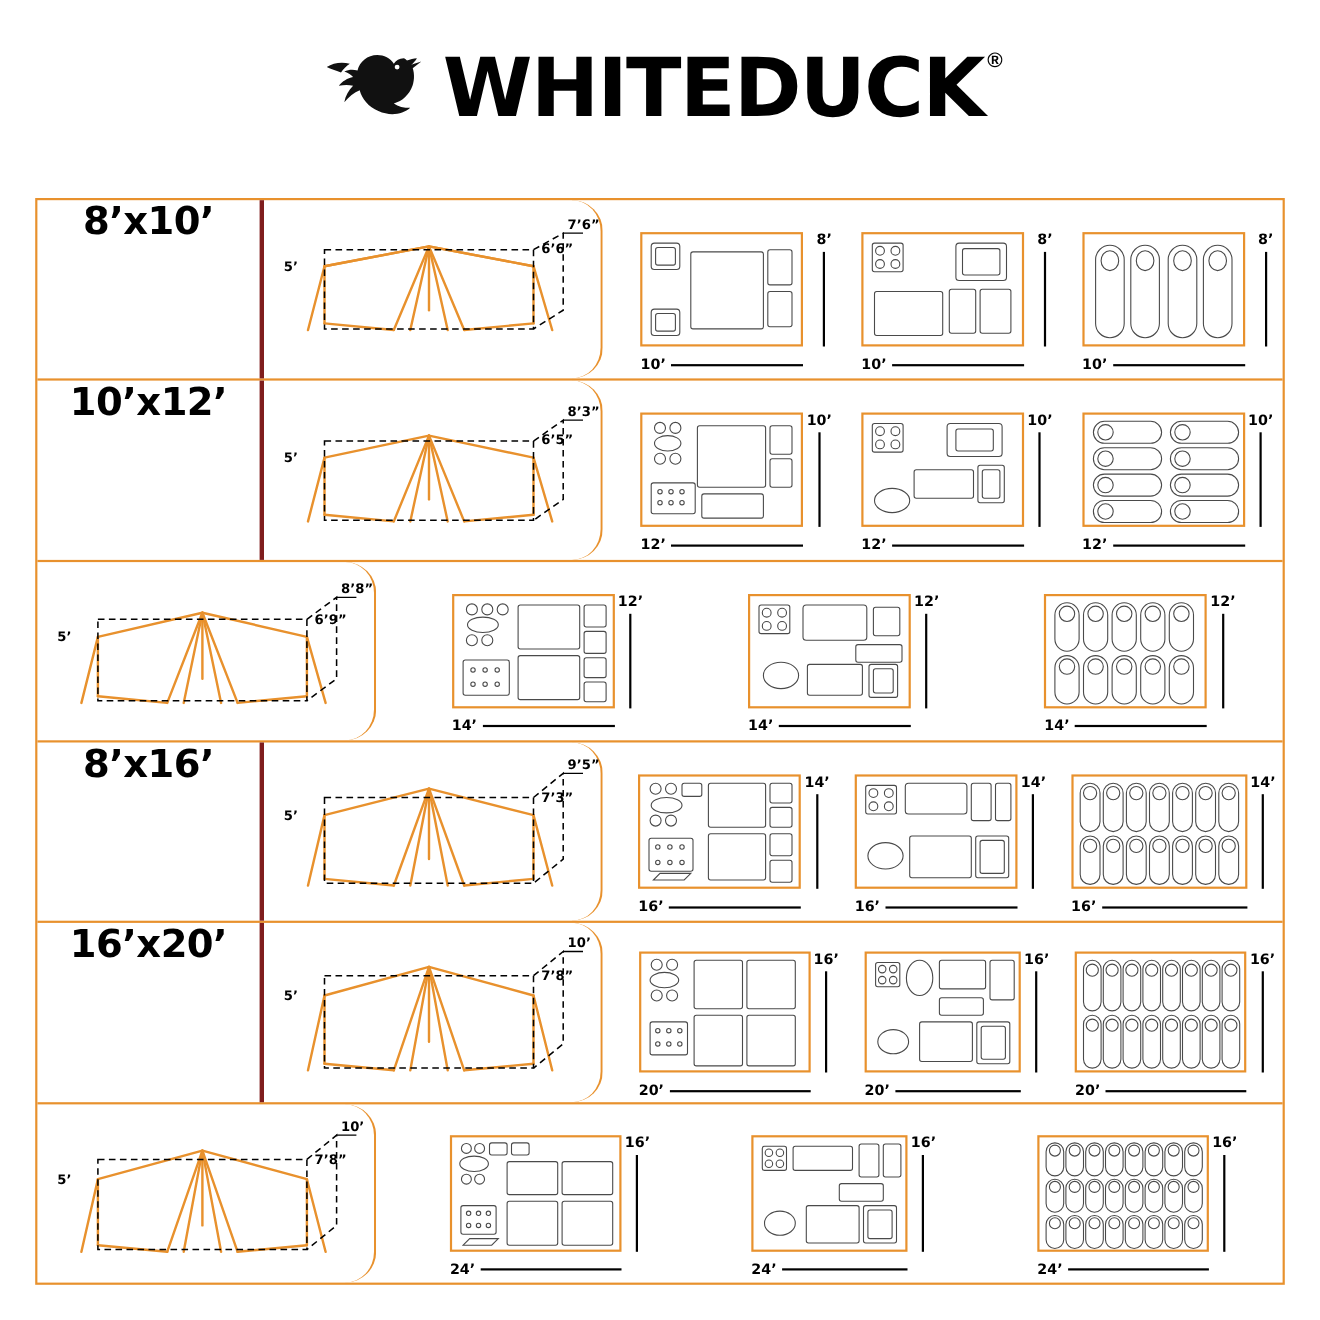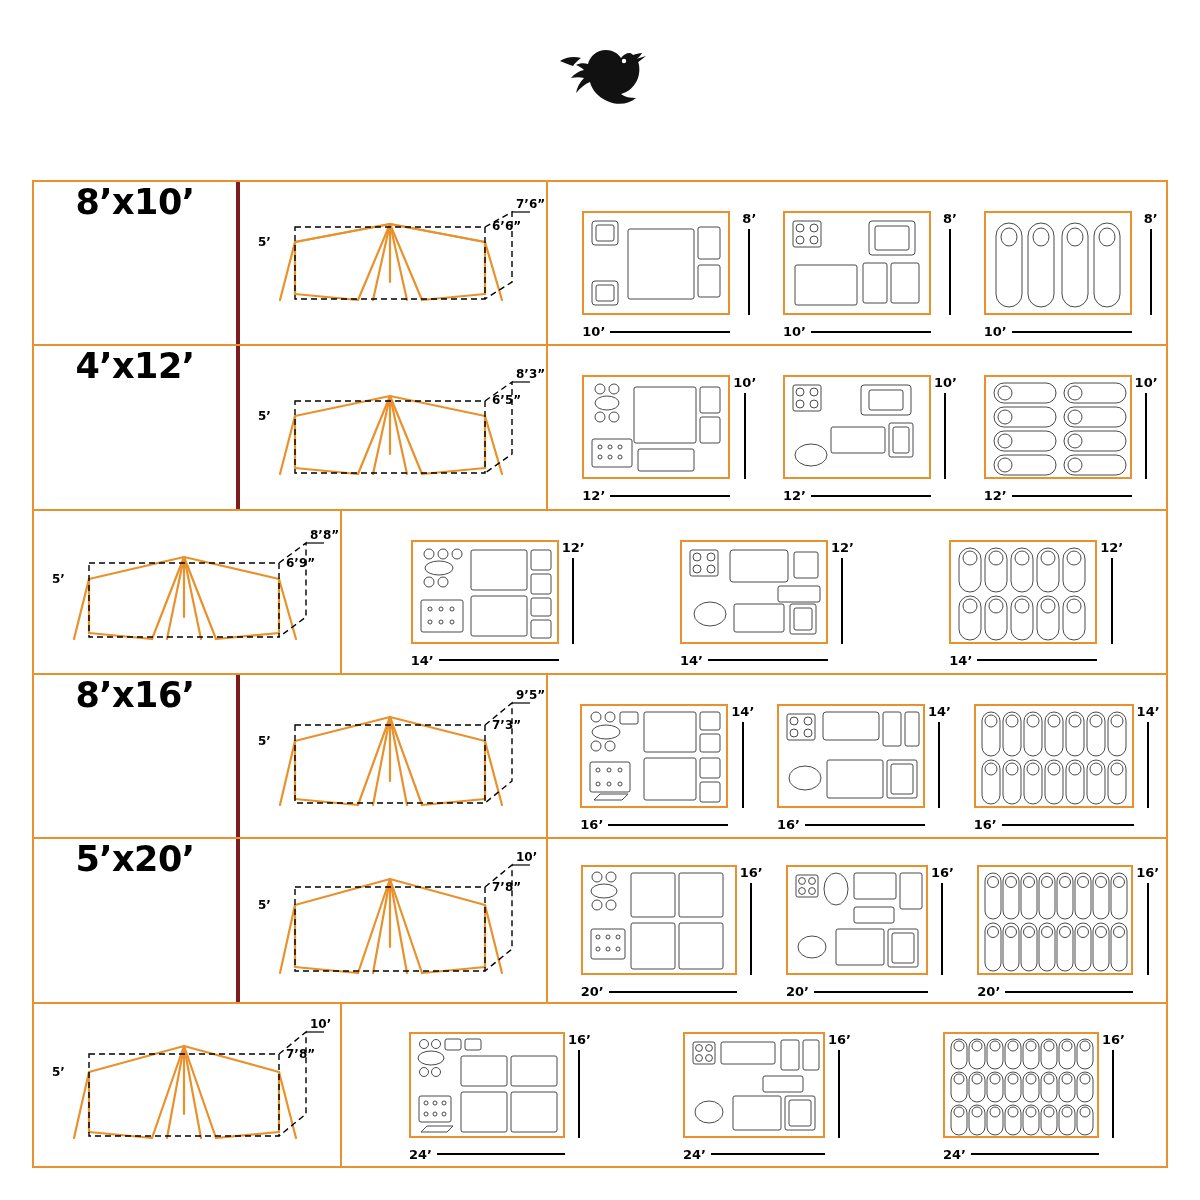--- a/index.html
+++ b/index.html
@@ -84,20 +84,21 @@
     font-family: "DejaVu Sans", sans-serif;
     letter-spacing: -0.5px;
   }
 
   .cell-elev {
     width: 308px;
     flex: 0 0 308px;
     border-right: 2px solid #E8912D;
     box-sizing: border-box;
     position: relative;
+    border-radius: 28px;
   }
   .cell-plans {
     flex: 1 1 auto;
     display: flex;
     align-items: center;
     justify-content: space-around;
     box-sizing: border-box;
     padding: 0 8px;
   }
 
@@ -187,20 +188,24 @@
 <body>
 
 <div class="header">
   <div class="logo-mark">
     <svg viewBox="0 0 96 78" width="96" height="78">
       <path d="M78 12c-4 0-7 2-9 5-3-5-9-8-15-8-9 0-16 6-18 14-4-1-8-1-12 1 3 1 6 3 8 5-5 1-10 4-13 8 5-1 9-1 13 0-4 4-7 9-8 15 4-5 9-9 14-11 2 8 8 15 17 19 11 5 22 3 29-3-6 0-11-1-15-4 8-2 14-8 17-16 2-6 2-13-1-19 2-2 4-4 5-6-3 0-6 1-9 2-1-1-2-2-3-2z" fill="#111"></path>
       <path d="M8 20c6-4 14-5 21-3-3 2-6 5-8 8-5-2-9-3-13-5z" fill="#111"></path>
       <circle cx="72" cy="20" r="2.2" fill="#fff"></circle>
       <path d="M84 18l10-3-9 7z" fill="#111"></path>
     </svg>
+  </div>
+  <div class="brand-wrap">
+    <div class="brand">WHITEDUCK</div>
+    <div class="reg">®</div>
   </div>
 </div>
 
 <div class="table">
 
   <div class="row">
     <div class="cell-size">
       <div class="size-label">8’x10’</div>
     </div>
     <div class="cell-elev">
@@ -296,21 +301,21 @@
         <div class="dim-bottom">
             <span class="dim-text">10’</span>
             <span class="bar"></span>
           </div>
       </div>
     </div>
   </div>
 
   <div class="row">
     <div class="cell-size">
-      <div class="size-label">4’x12’</div>
+      <div class="size-label">10’x12’</div>
     </div>
     <div class="cell-elev">
       <svg width="308" height="164" viewBox="0 0 308 164" style="position:absolute;left:0;top:0;">
         <path class="tent-line" d="M40 128 L55 70 L150 50 L245 70 L262 128"></path>
         <path class="tent-line" d="M55 70 L55 122 M245 70 L245 122"></path>
         <path class="tent-line" d="M150 50 L150 108"></path>
         <path class="tent-line" d="M118 128 L150 50 L182 128"></path>
         <path class="tent-line" d="M150 50 L133 128 M150 50 L167 128"></path>
         <path class="tent-line" d="M55 122 L118 128 M182 128 L245 122"></path>
         <rect class="dash-box" x="55" y="55" width="190" height="72"></rect>
@@ -669,21 +674,21 @@
         <div class="dim-bottom">
             <span class="dim-text">16’</span>
             <span class="bar"></span>
           </div>
       </div>
     </div>
   </div>
 
   <div class="row">
     <div class="cell-size">
-      <div class="size-label">5’x20’</div>
+      <div class="size-label">16’x20’</div>
     </div>
     <div class="cell-elev">
       <svg width="308" height="164" viewBox="0 0 308 164" style="position:absolute;left:0;top:0;">
         <path class="tent-line" d="M40 134 L55 66 L150 40 L245 66 L262 134"></path>
         <path class="tent-line" d="M55 66 L55 128 M245 66 L245 128"></path>
         <path class="tent-line" d="M150 40 L150 108"></path>
         <path class="tent-line" d="M118 134 L150 40 L182 134"></path>
         <path class="tent-line" d="M150 40 L133 134 M150 40 L167 134"></path>
         <path class="tent-line" d="M55 128 L118 134 M182 134 L245 128"></path>
         <rect class="dash-box" x="55" y="48" width="190" height="84"></rect>

